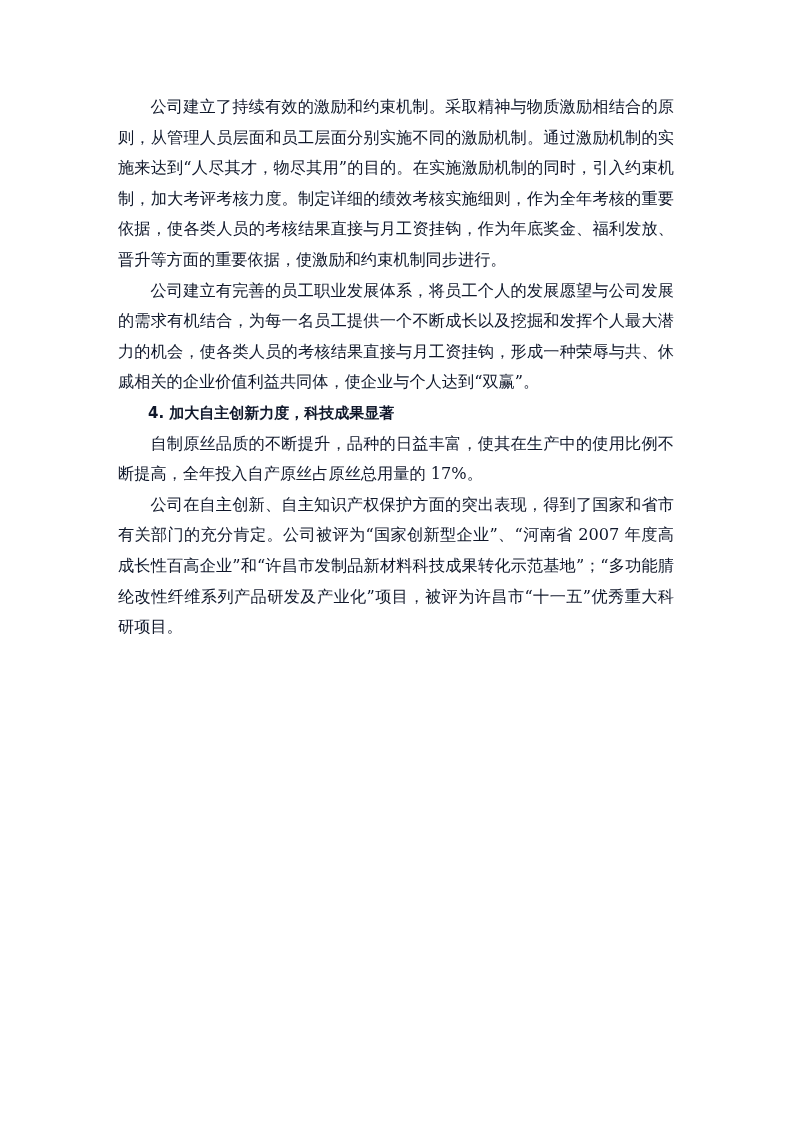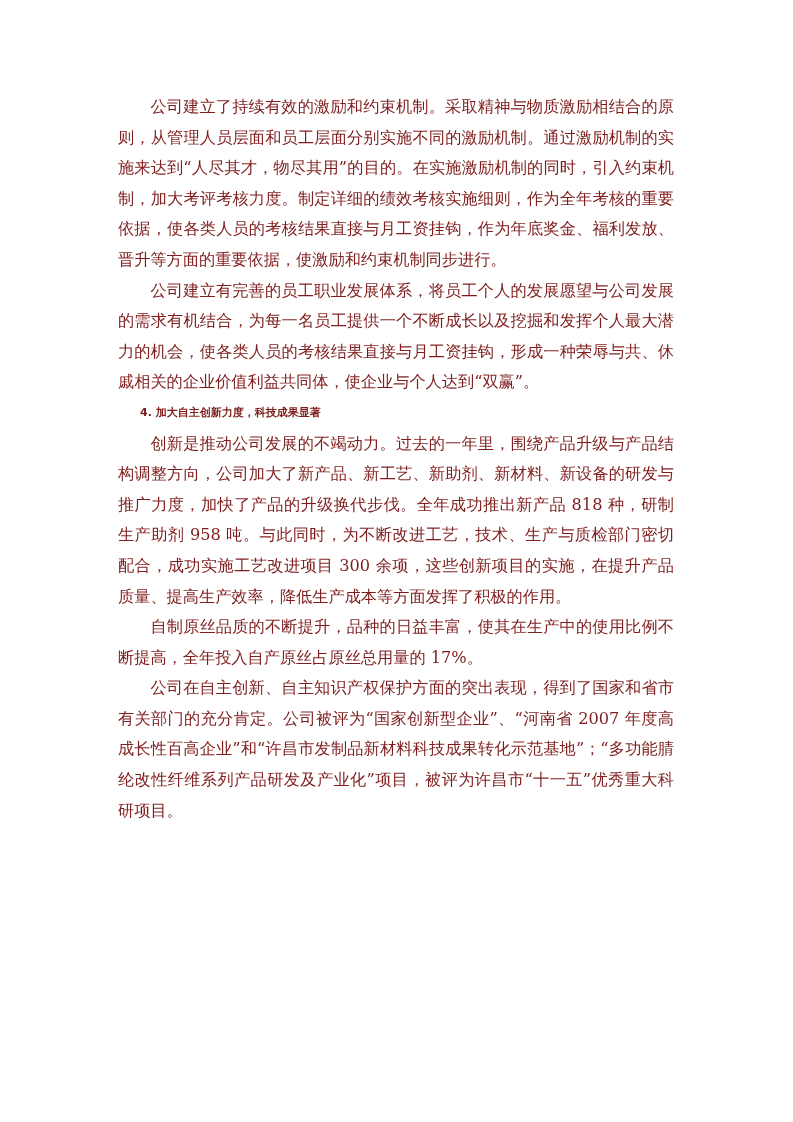--- a/index.html
+++ b/index.html
@@ -5,30 +5,29 @@
   html, body { margin: 0; padding: 0; background: #ffffff; }
   body { width: 793px; height: 1122px; position: relative; overflow: hidden; }
   .page {
     position: absolute;
     left: 118px;
     top: 92px;
     width: 556px;
     font-family: "DejaVu Serif", "Liberation Serif", serif;
     font-size: 16.2px;
     line-height: 30.6px;
-    color: #7f1d1d;
+    color: #0f172a;
     text-align: justify;
     text-justify: inter-character;
   }
   .page p { margin: 0; text-indent: 2em; }
-  .page p.heading { font-weight: bold; font-family: "DejaVu Sans", "Liberation Sans", sans-serif; font-size: 11px; }
+  .page p.heading { font-weight: bold; font-family: "DejaVu Sans", "Liberation Sans", sans-serif; font-size: 15px; }
 </style>
 </head>
 <body>
 
 <div class="page">
   <p>公司建立了持续有效的激励和约束机制。采取精神与物质激励相结合的原则，从管理人员层面和员工层面分别实施不同的激励机制。通过激励机制的实施来达到“人尽其才，物尽其用”的目的。在实施激励机制的同时，引入约束机制，加大考评考核力度。制定详细的绩效考核实施细则，作为全年考核的重要依据，使各类人员的考核结果直接与月工资挂钩，作为年底奖金、福利发放、晋升等方面的重要依据，使激励和约束机制同步进行。</p>
   <p>公司建立有完善的员工职业发展体系，将员工个人的发展愿望与公司发展的需求有机结合，为每一名员工提供一个不断成长以及挖掘和发挥个人最大潜力的机会，使各类人员的考核结果直接与月工资挂钩，形成一种荣辱与共、休戚相关的企业价值利益共同体，使企业与个人达到“双赢”。</p>
   <p class="heading">4. 加大自主创新力度，科技成果显著</p>
-  <p>创新是推动公司发展的不竭动力。过去的一年里，围绕产品升级与产品结构调整方向，公司加大了新产品、新工艺、新助剂、新材料、新设备的研发与推广力度，加快了产品的升级换代步伐。全年成功推出新产品 818 种，研制生产助剂 958 吨。与此同时，为不断改进工艺，技术、生产与质检部门密切配合，成功实施工艺改进项目 300 余项，这些创新项目的实施，在提升产品质量、提高生产效率，降低生产成本等方面发挥了积极的作用。</p>
   <p>自制原丝品质的不断提升，品种的日益丰富，使其在生产中的使用比例不断提高，全年投入自产原丝占原丝总用量的 17%。</p>
   <p>公司在自主创新、自主知识产权保护方面的突出表现，得到了国家和省市有关部门的充分肯定。公司被评为“国家创新型企业”、“河南省 2007 年度高成长性百高企业”和“许昌市发制品新材料科技成果转化示范基地”；“多功能腈纶改性纤维系列产品研发及产业化”项目，被评为许昌市“十一五”优秀重大科研项目。</p>
 </div>
 
 </body></html>

